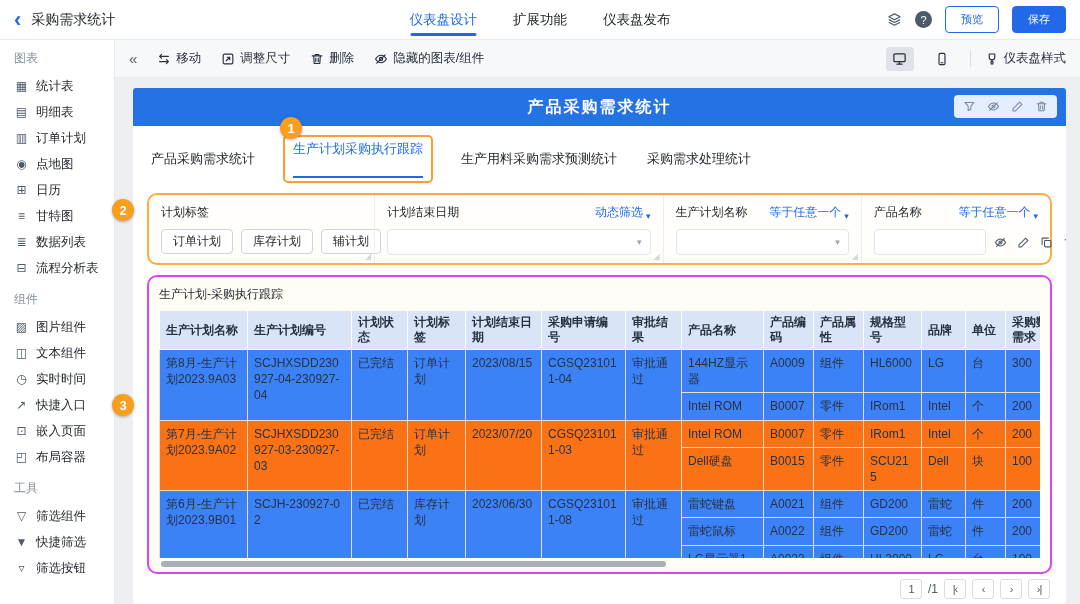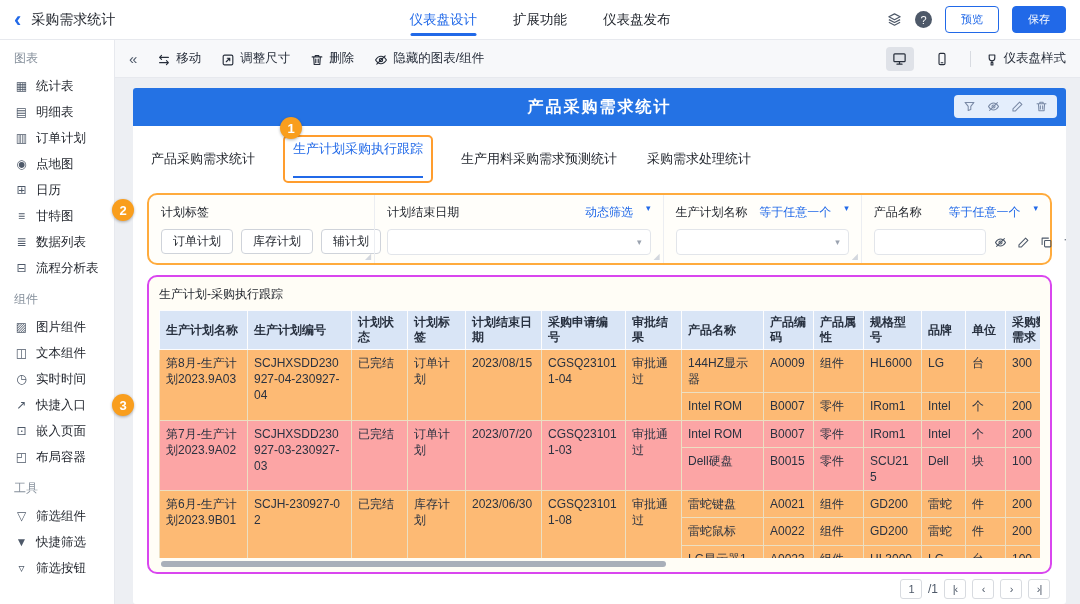--- a/index.html
+++ b/index.html
@@ -27,21 +27,21 @@
   .sidebar{width:115px;background:#fff;border-right:1px solid #e7e9ee;padding:10px 4px 0 14px;overflow:hidden;flex:none}
   .sb-title{font-size:12px;color:#86909c;margin:10px 0 6px}
   .sb-title:first-child{margin-top:0}
   .sb-item{display:flex;align-items:center;gap:7px;height:26px;font-size:12.5px;color:#1d2129;cursor:pointer;white-space:nowrap}
   .sb-ic{width:15px;color:#4e5969;font-size:12px;text-align:center;flex:none}
   .main{flex:1;display:flex;flex-direction:column;min-width:0}
 
   
   .toolbar{height:38px;background:#f7f8fa;border-bottom:1px solid #e7e9ee;display:flex;align-items:center;padding:0 14px;gap:20px;font-size:12.5px;color:#272e3b;flex:none}
   .collapse{color:#4e5969;font-size:15px;cursor:pointer}
-  .tb-item{display:flex;align-items:flex-end;gap:5px;cursor:pointer;white-space:nowrap}
+  .tb-item{display:flex;align-items:center;gap:5px;cursor:pointer;white-space:nowrap}
   .toolbar-right{margin-left:auto;display:flex;align-items:center;gap:14px}
   .dev-btn{width:28px;height:24px;border-radius:4px;display:flex;align-items:center;justify-content:center;cursor:pointer;color:#272e3b}
   .dev-btn.active{background:#dfe2e8}
   .divider{width:1px;height:16px;background:#d8dbe1}
 
   
   .canvas-wrap{flex:1;background:#edeff3;position:relative;padding:10px 14px 0 18px}
   .canvas{background:#fff;height:516px;border-radius:3px;display:flex;flex-direction:column;overflow:hidden}
   .banner{height:38px;background:#2472e4;display:flex;align-items:center;justify-content:center;position:relative;flex:none}
   .banner-title{color:#fff;font-size:16px;font-weight:700;letter-spacing:2px}
@@ -53,40 +53,40 @@
   .c-tab.active{color:#2169e8;border:2px solid #ff9d2e;border-radius:5px;padding:3px 8px}
   .c-tab.active .c-tab-inner{display:inline-block;border-bottom:2px solid #2169e8;padding-bottom:18px}
 
   
   .filters{margin:10px 14px;border:2px solid #ffab3d;border-radius:10px;background:#fffefa;display:flex;flex:none}
   .fgroup{padding:9px 12px 8px;position:relative}
   .fgroup+.fgroup{border-left:1px solid #eceef2}
   .fg1{width:25%}.fg2{width:32%}.fg3{width:22%}.fg4{width:21%}
   .fhead{display:flex;justify-content:space-between;align-items:center;font-size:12px;height:17px}
   .flabel{color:#1d2129;white-space:nowrap}
-  .fmode{color:#2169e8;cursor:pointer;display:flex;align-items:flex-start;gap:13px;white-space:nowrap}
+  .fmode{color:#2169e8;cursor:pointer;display:flex;align-items:flex-end;gap:3px;white-space:nowrap}
   .caret{font-size:9px;line-height:1}
   .tagrow{display:flex;gap:8px;margin-top:8px}
   .tagbtn{border:1px solid #cfd3da;border-radius:4px;background:#fff;font-size:12px;padding:3px 11px;cursor:pointer;color:#1d2129;white-space:nowrap}
   .fselect{margin-top:8px;height:26px;border:1px solid #e2e5ea;border-radius:4px;background:#fff;display:flex;align-items:center;justify-content:flex-end;padding:0 8px;color:#9aa2af;cursor:pointer}
   .finput-row{margin-top:8px;display:flex;align-items:center;justify-content:space-between;gap:8px}
   .finput{height:26px;width:112px;border:1px solid #e2e5ea;border-radius:4px;background:#fff;flex:none;cursor:text}
   .ficons{display:flex;gap:10px;color:#4e5969;align-items:center}
   .ficons *{cursor:pointer}
   .rs{position:absolute;right:3px;bottom:2px;color:#d3d7de;font-size:8px}
 
   
   .table-box{margin:0 14px;border:2px solid #d946ef;border-radius:10px;background:#fffdf6;padding:8px 10px 14px;flex:1;min-height:0;position:relative;overflow:hidden;display:flex;flex-direction:column}
   .tb-title{font-size:12px;color:#1d2129;margin:1px 0 7px;flex:none}
   .tbl-clip{flex:1;overflow:hidden;min-height:0}
   table{border-collapse:collapse;table-layout:fixed;width:918px;font-size:12px}
   th{background:#d9e5f6;border:1px solid #fdfdfd;padding:4px 6px;font-weight:700;text-align:left;color:#27303f;line-height:1.25;vertical-align:middle;word-break:break-all}
   td{border:1px solid #ecdfc2;padding:5px 6px;vertical-align:top;line-height:1.35;word-break:break-all;color:#2a3240}
-  tr.gA td{background:#fdba74}
-  tr.gB td{background:#fca5a5}
+  tr.gA td{background:#3b82f6}
+  tr.gB td{background:#f97316}
   .hscroll{position:absolute;left:12px;bottom:5px;width:56%;height:6px;border-radius:3px;background:#a9afb9;cursor:pointer}
 
   
   .pagination{height:30px;display:flex;align-items:center;justify-content:flex-end;gap:6px;padding:0 16px;font-size:12px;color:#4e5969;flex:none}
   .pg-box{min-width:22px;height:20px;border:1px solid #d8dbe0;border-radius:3px;background:#fff;display:flex;align-items:center;justify-content:center;padding:0 4px;cursor:pointer;font-size:11px;letter-spacing:-1px}
   .pg-nav{display:flex;gap:6px}
 
   
   .ann-layer{position:absolute;left:0;top:0;width:100%;height:100%;pointer-events:none}
   .ann{position:absolute;width:22px;height:22px;border-radius:50%;background:#f99e1d;color:#fff;font-weight:700;font-size:13px;display:flex;align-items:center;justify-content:center;box-shadow:0 1px 3px rgba(0,0,0,.3)}

